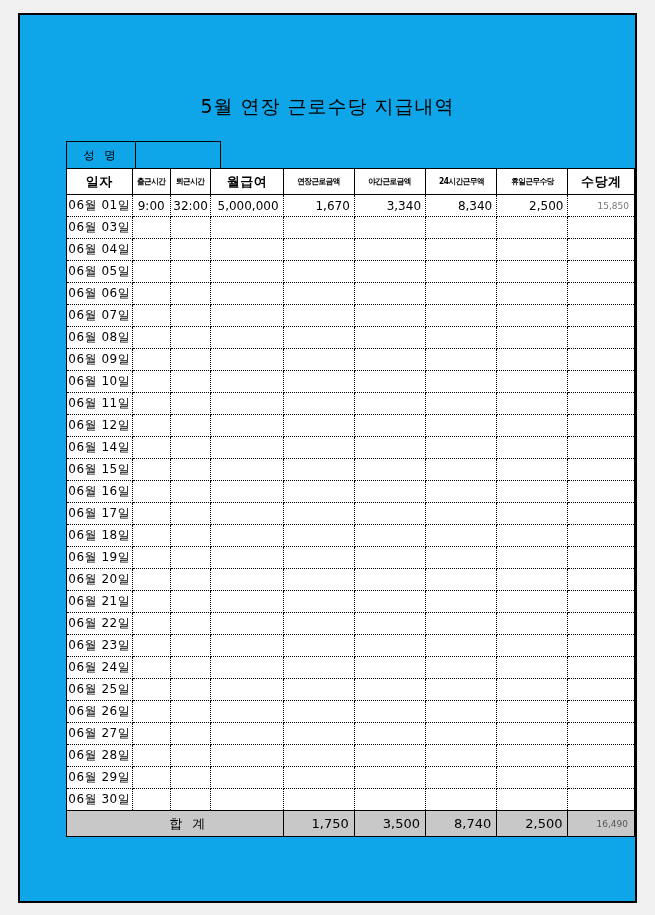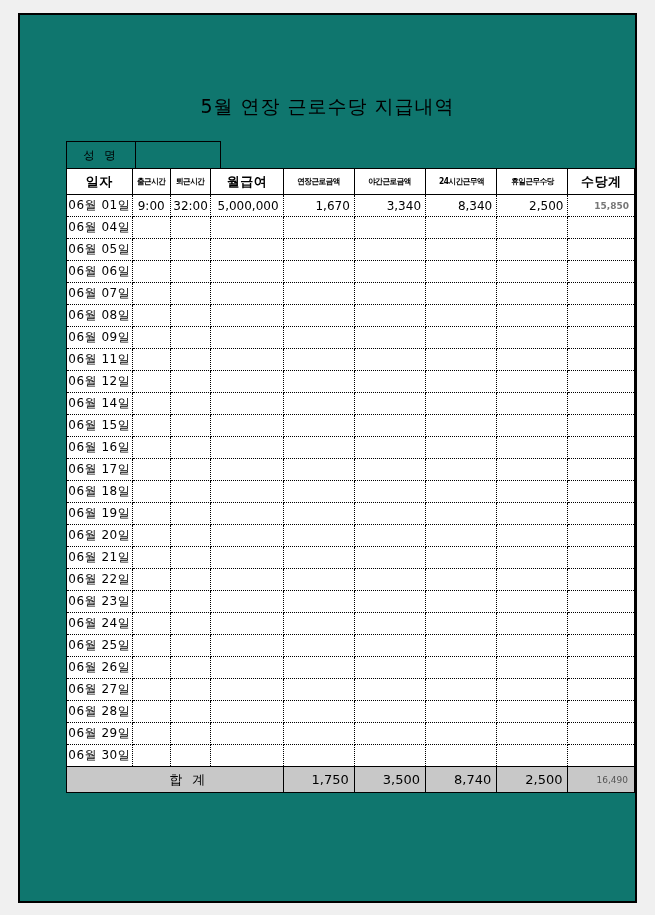--- a/index.html
+++ b/index.html
@@ -13,21 +13,21 @@
     font-family: "DejaVu Sans", "Liberation Sans", sans-serif;
     overflow: hidden;
   }
 
   #page {
     position: absolute;
     left: 18px;
     top: 13px;
     width: 619px;
     height: 890px;
-    background: #0f766e;
+    background: #0ea5e9;
     border: 2px solid #000000;
     box-sizing: border-box;
   }
 
   #doc-title {
     position: absolute;
     left: 0;
     top: 79px;
     width: 100%;
     text-align: center;
@@ -129,21 +129,20 @@
     font-size: 12px;
   }
   #grid tr.data-row td.cell-time {
     text-align: center;
     padding-right: 0;
   }
   #grid tr.data-row td.cell-sum {
     font-size: 9px;
     color: #777777;
     padding-right: 5px;
-    font-weight: bold;
   }
   #grid tr.data-row td.cell-sum.sum-plain {
     font-size: 12px;
     color: #000000;
     padding-right: 4px;
   }
 
   
   #grid tr.last-data-row > * { border-bottom: 1px solid #000000; }
 
@@ -216,20 +215,31 @@
           <td class="cell-time">9:00</td>
           <td class="cell-time">32:00</td>
           <td>5,000,000</td>
           <td>1,670</td>
           <td>3,340</td>
           <td>8,340</td>
           <td>2,500</td>
           <td class="cell-sum">15,850</td>
         </tr>
         <tr class="data-row">
+          <td class="cell-date">06월 03일</td>
+          <td class="cell-time"></td>
+          <td class="cell-time"></td>
+          <td></td>
+          <td></td>
+          <td></td>
+          <td></td>
+          <td></td>
+          <td class="cell-sum sum-plain"></td>
+        </tr>
+        <tr class="data-row">
           <td class="cell-date">06월 04일</td>
           <td class="cell-time"></td>
           <td class="cell-time"></td>
           <td></td>
           <td></td>
           <td></td>
           <td></td>
           <td></td>
           <td class="cell-sum sum-plain"></td>
         </tr>
@@ -272,20 +282,31 @@
           <td class="cell-time"></td>
           <td></td>
           <td></td>
           <td></td>
           <td></td>
           <td></td>
           <td class="cell-sum sum-plain"></td>
         </tr>
         <tr class="data-row">
           <td class="cell-date">06월 09일</td>
+          <td class="cell-time"></td>
+          <td class="cell-time"></td>
+          <td></td>
+          <td></td>
+          <td></td>
+          <td></td>
+          <td></td>
+          <td class="cell-sum sum-plain"></td>
+        </tr>
+        <tr class="data-row">
+          <td class="cell-date">06월 10일</td>
           <td class="cell-time"></td>
           <td class="cell-time"></td>
           <td></td>
           <td></td>
           <td></td>
           <td></td>
           <td></td>
           <td class="cell-sum sum-plain"></td>
         </tr>
         <tr class="data-row">

